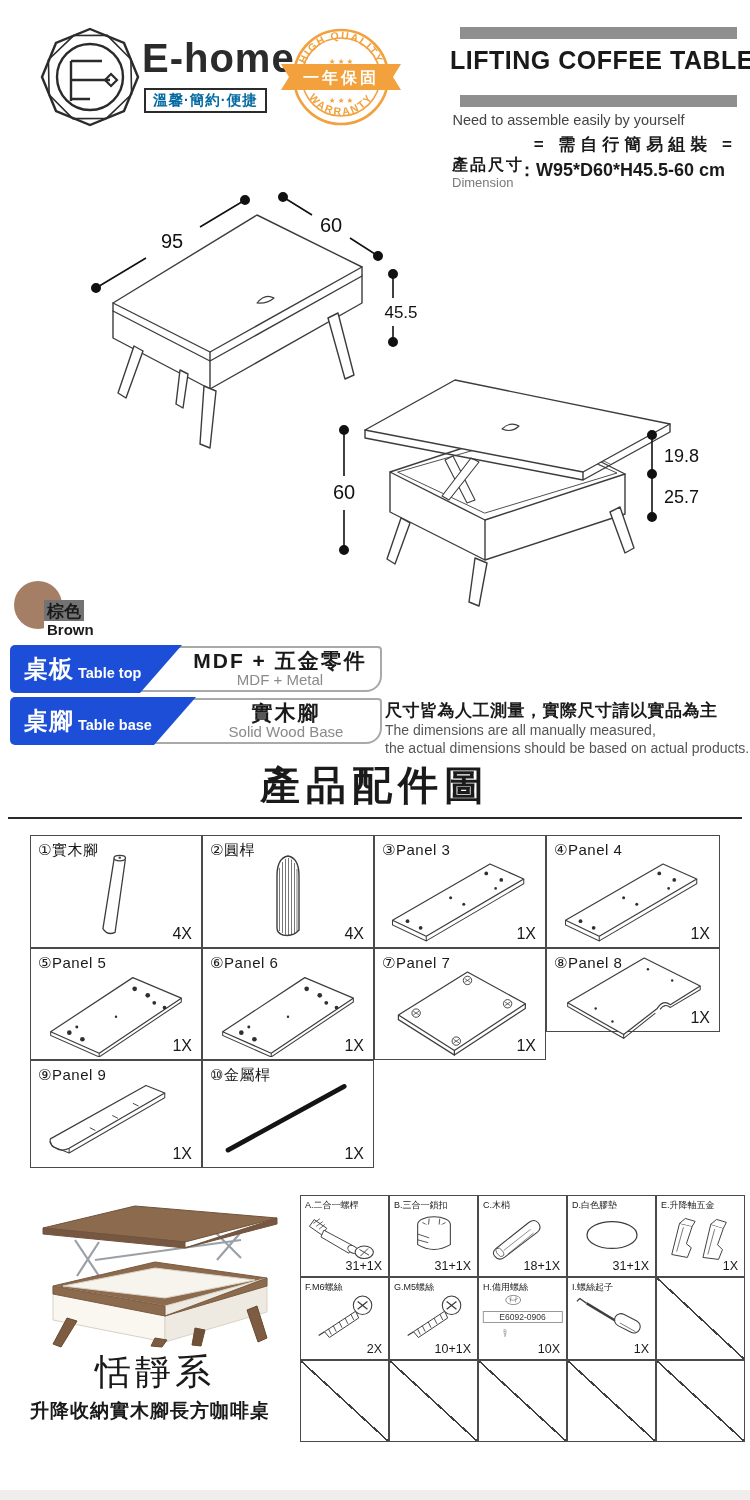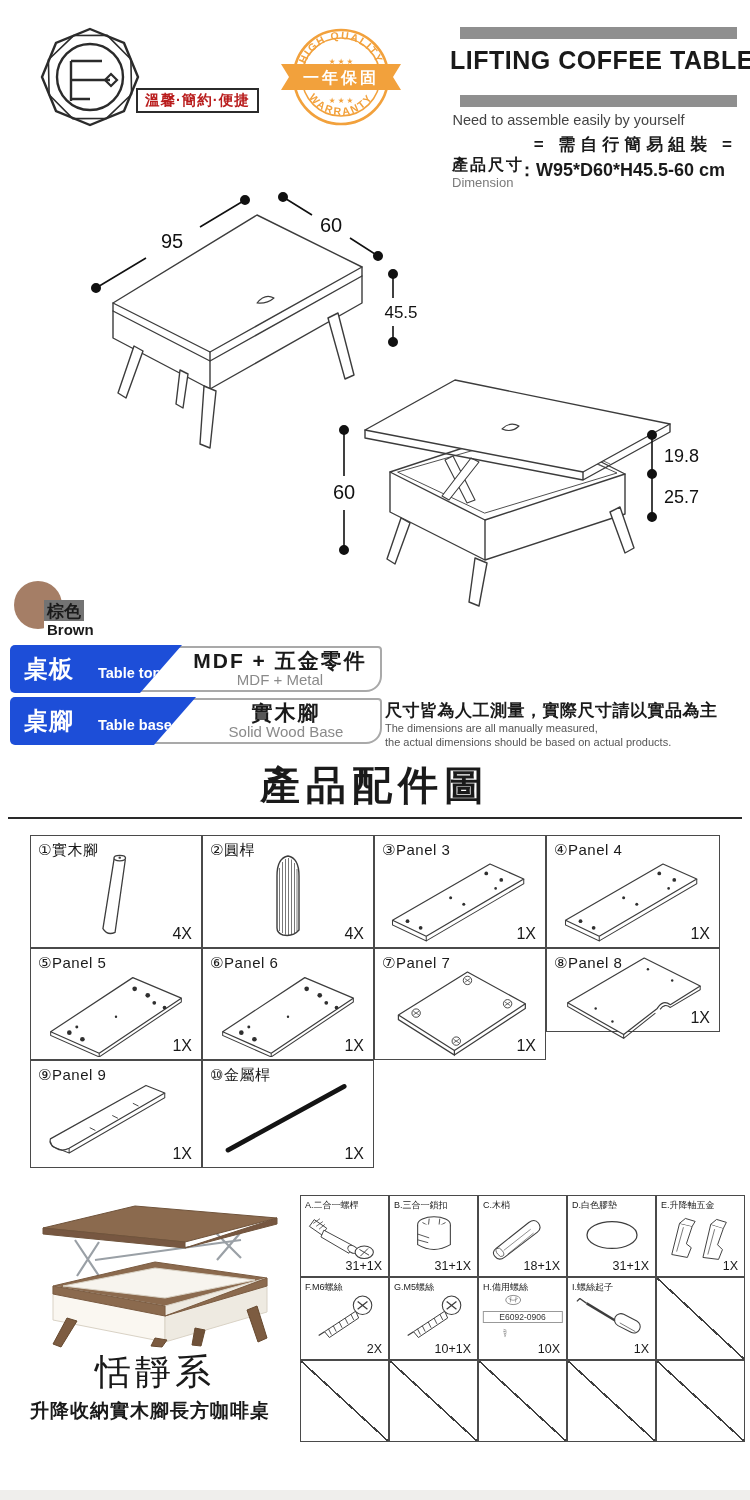--- a/index.html
+++ b/index.html
@@ -15,21 +15,21 @@
   .part-art{position:absolute;left:50%;top:52%;transform:translate(-50%,-48%);}
   .hlbl{position:absolute;top:3px;left:4px;font-size:9px;color:#222;white-space:nowrap;}
   .hcnt{position:absolute;bottom:3px;right:6px;font-size:12.5px;}
   .hart{position:absolute;left:50%;top:14px;transform:translateX(-50%);}
   .slash{position:absolute;box-sizing:border-box;border:1px solid #4a4a4a;background:
     linear-gradient(to top right,#fff 49.3%,#3f3f3f 49.3%,#3f3f3f 50.7%,#fff 50.7%);}
   .blk-label{position:absolute;left:0;top:0;height:100%;background:#1d4ed8;color:#fff;
     display:flex;align-items:center;padding-left:14px;box-sizing:border-box;z-index:2;
     clip-path:polygon(0 0,100% 0,calc(100% - 42px) 100%,0 100%);border-radius:5px 0 0 5px;}
   .blk-label .zh{font-size:24px;font-weight:bold;letter-spacing:1px;}
-  .blk-label .en{font-size:14.5px;font-weight:bold;margin-left:24px;padding-top:7px;}
+  .blk-label .en{font-size:14.5px;font-weight:bold;margin-left:4px;padding-top:7px;}
   .mat-box{position:absolute;top:1px;bottom:1px;background:#fff;border:2px solid #a9a9a9;
     border-radius:4px 4px 16px 4px;z-index:1;display:flex;flex-direction:column;justify-content:center;
     text-align:center;box-sizing:border-box;}
   .mat-box .v-zh{font-size:21px;font-weight:bold;letter-spacing:2px;line-height:1.05;}
   .mat-box .v-en{font-size:15px;color:#8a8a8a;line-height:1.1;}
 </style>
 </head>
 <body>
 
 <svg width="0" height="0" style="position:absolute" aria-hidden="true">
@@ -170,21 +170,22 @@
 
   <svg class="abs" style="left:38px;top:25px" width="105" height="105" viewBox="0 0 105 105">
     <g fill="none" stroke="#2b2b2b">
       <path d="M52,4 L86,18 L100,52 L86,86 L52,100 L18,86 L4,52 L18,18 Z" stroke-width="2.4"></path>
       <path d="M52,7 L83,20 L97,52 L83,84 L52,97 L21,84 L7,52 L21,20 Z" transform="rotate(22.5 52 52)" stroke-width="1.6"></path>
       <circle cx="52" cy="52" r="33" stroke-width="2.4"></circle>
       <path d="M33,36 L33,76 M33,36 L64,36 M33,55 L72,55 M33,74 L52,74" stroke-width="2.4"></path>
       <path d="M79,55 L73,49 L67,55 L73,61 Z" stroke-width="2.2"></path>
     </g>
   </svg>
-  <div class="abs" style="left:136px;top:88px;border:2px solid #2b2b2b;padding:1px 7px;font-size:14.5px;font-weight:bold;letter-spacing:1px;color:#b91c1c">溫馨·簡約·便捷</div>
+  <div class="abs" style="left:142px;top:36px;font-size:40px;font-weight:bold;letter-spacing:1px;color:#2b2b2b">E-home</div>
+  <div class="abs" style="left:144px;top:88px;border:2px solid #2b2b2b;padding:1px 7px;font-size:14.5px;font-weight:bold;letter-spacing:1px;color:#0369a1">溫馨·簡約·便捷</div>
 
   <svg class="abs" style="left:278px;top:20px" width="126" height="112" viewBox="0 0 126 112">
     <defs>
       <path id="arcT" d="M25,57 A38,38 0 0 1 101,57" fill="none"></path>
       <path id="arcB" d="M25,57 A38,38 0 0 0 101,57" fill="none"></path>
     </defs>
     <circle cx="63" cy="57" r="47" fill="none" stroke="#F2A13C" stroke-width="2.6"></circle>
     <circle cx="63" cy="57" r="39" fill="none" stroke="#F2A13C" stroke-width="1.6"></circle>
     <text font-size="10.5" font-weight="bold" fill="#F2A13C" letter-spacing="1.5">
       <textPath href="#arcT" startOffset="50%" text-anchor="middle">HIGH QUALITY</textPath>
@@ -283,21 +284,21 @@
       <div class="v-zh">實木腳</div>
       <div class="v-en">Solid Wood Base</div>
     </div>
     <div class="blk-label" style="width:186px">
       <span class="zh">桌腳</span>
       <span class="en">Table base</span>
     </div>
   </div>
 
   <div class="abs" style="left:385px;top:699px;font-size:17px;font-weight:bold;letter-spacing:.5px;white-space:nowrap">尺寸皆為人工測量，實際尺寸請以實品為主</div>
-  <div class="abs" style="left:385px;top:722px;font-size:11px;color:#555;line-height:1.25">
+  <div class="abs" style="left:385px;top:722px;font-size:14px;color:#555;line-height:1.25">
     <div>The dimensions are all manually measured,</div>
     <div>the actual dimensions should be based on actual products.</div>
   </div>
 
   <div class="abs" style="left:0;right:0;top:758px;text-align:center;font-size:40px;font-weight:bold;letter-spacing:6px">產品配件圖</div>
   <div class="abs" style="left:8px;right:8px;top:817px;height:2px;background:#2a2a2a"></div>
 
   <div class="cell" style="left:30px;top:835px;width:172px;height:113px">
     <div class="plbl"><span>①</span><span>實木腳</span></div>
     <svg class="part-art" width="56" height="95">

